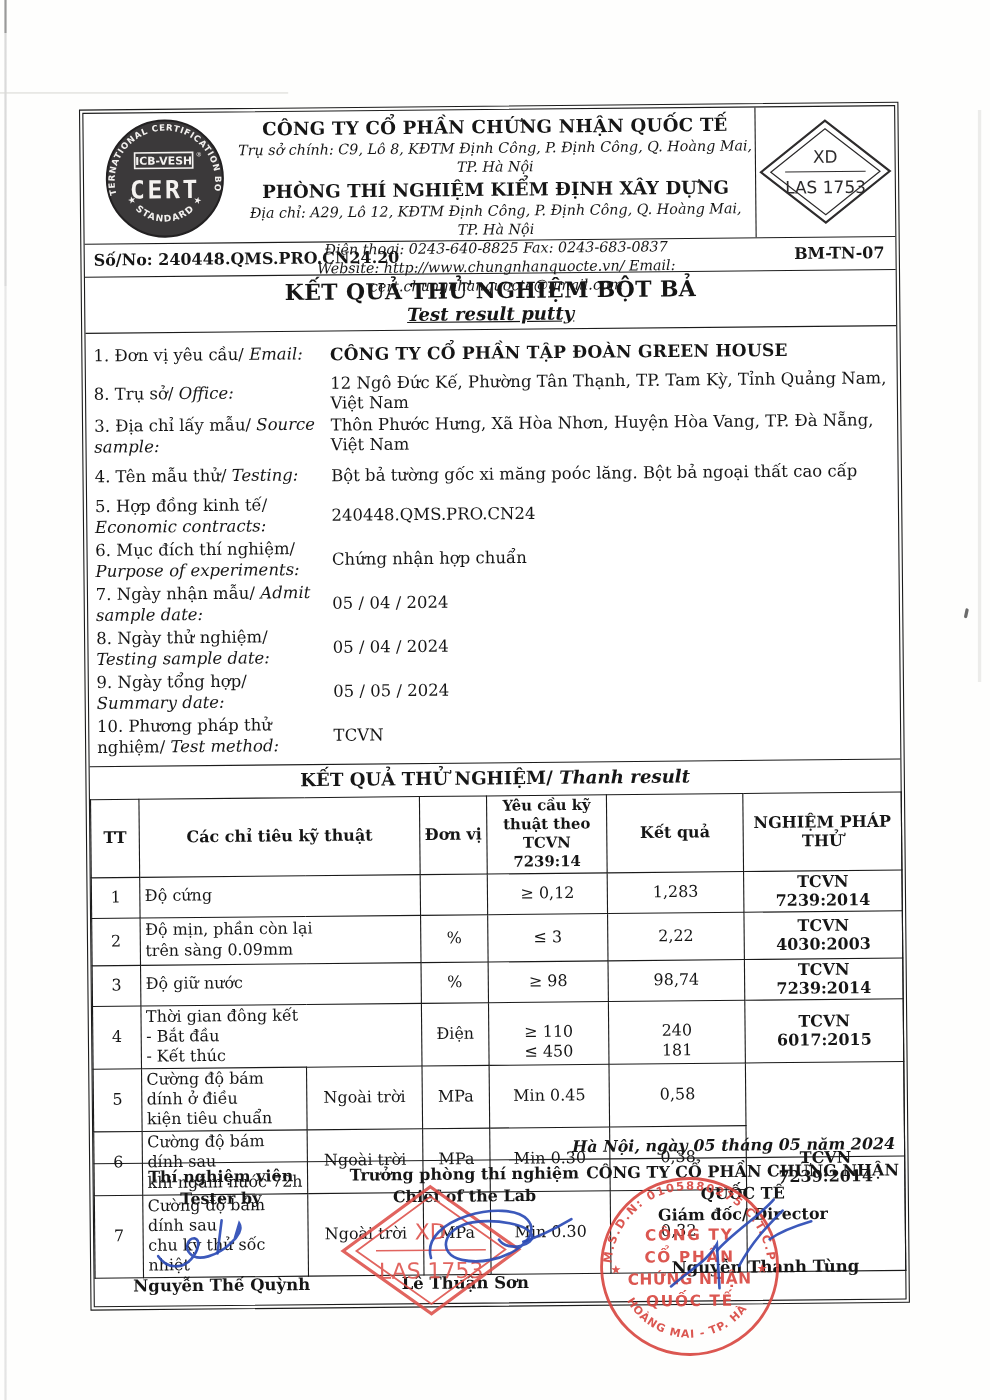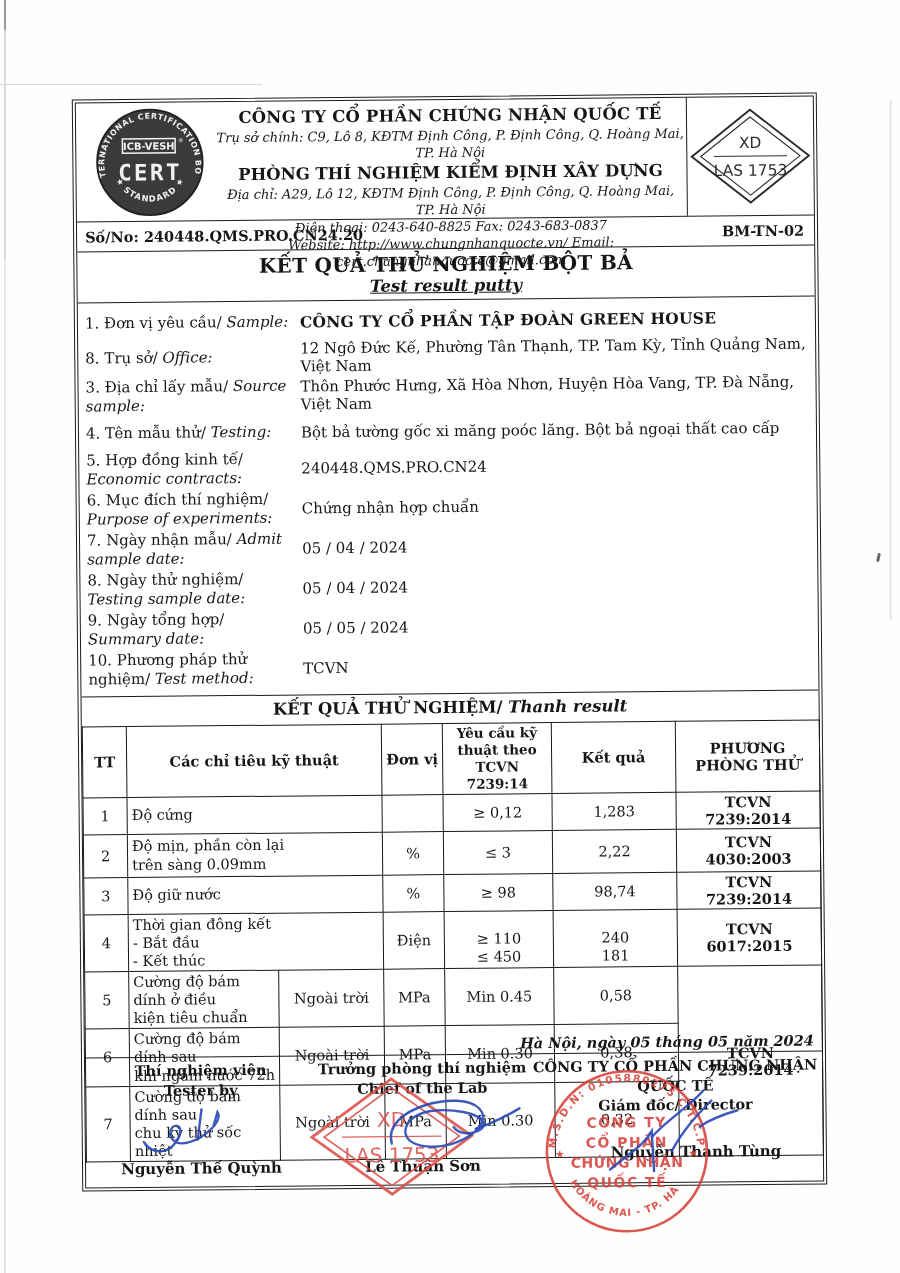--- a/index.html
+++ b/index.html
@@ -130,31 +130,31 @@
         <polygon points="75,12 136,60 75,108 14,60" fill="none" stroke="#2e2c2d" stroke-width="1.4"></polygon>
         <line x1="30" y1="60" x2="120" y2="60" stroke="#2e2c2d" stroke-width="1.2"></line>
         <text x="75" y="50" font-size="19" text-anchor="middle" fill="#2e2c2d" font-family="DejaVu Sans, sans-serif">XD</text>
         <text x="75" y="84" font-size="19" text-anchor="middle" fill="#2e2c2d" font-family="DejaVu Sans, sans-serif">LAS 1753</text>
       </svg>
     </div>
   </div>
 
   <div class="sec-sono">
     <span>Số/No: 240448.QMS.PRO.CN24.20</span>
-    <span>BM-TN-02</span>
+    <span>BM-TN-07</span>
   </div>
 
   <div class="sec-title">
     <div class="title-vi">KẾT QUẢ THỬ NGHIỆM BỘT BẢ</div>
     <div class="title-en">Test  result putty</div>
   </div>
 
   <div class="sec-fields">
     <div class="field">
-      <div class="f-label"><span>1. Đơn vị yêu cầu/</span> <span class="f-en">Sample:</span></div>
+      <div class="f-label"><span>1. Đơn vị yêu cầu/</span> <span class="f-en">Email:</span></div>
       <div class="f-value bold">CÔNG TY CỔ PHẦN TẬP ĐOÀN GREEN HOUSE</div>
     </div>
     <div class="field">
       <div class="f-label"><span>8. Trụ sở/</span> <span class="f-en">Office:</span></div>
       <div class="f-value">12 Ngô Đức Kế, Phường Tân Thạnh, TP. Tam Kỳ, Tỉnh Quảng Nam, Việt Nam</div>
     </div>
     <div class="field">
       <div class="f-label"><span>3. Địa chỉ lấy mẫu/</span> <span class="f-en">Source sample:</span></div>
       <div class="f-value">Thôn Phước Hưng, Xã Hòa Nhơn, Huyện Hòa Vang, TP. Đà Nẵng, Việt Nam</div>
     </div>
@@ -204,21 +204,21 @@
           <col style="width:124px">
           <col style="width:144px">
         </colgroup>
       <tbody>
           <tr class="hdr">
         <th class="c">TT</th>
         <th class="c" colspan="2">Các chỉ tiêu kỹ thuật</th>
         <th class="c">Đơn vị</th>
         <th class="c" style="font-size:13.5px;line-height:1.25;">Yêu cầu kỹ thuật theo TCVN 7239:14</th>
         <th class="c">Kết quả</th>
-        <th class="c">PHƯƠNG PHÒNG THỬ</th>
+        <th class="c">NGHIỆM PHÁP THỬ</th>
       </tr>
       <tr class="rh1">
         <td class="c">1</td>
         <td class="name" colspan="2">Độ cứng</td>
         <td class="c"></td>
         <td class="c">≥ 0,12</td>
         <td class="c">1,283</td>
         <td class="method">TCVN 7239:2014</td>
       </tr>
       <tr class="rh2">

